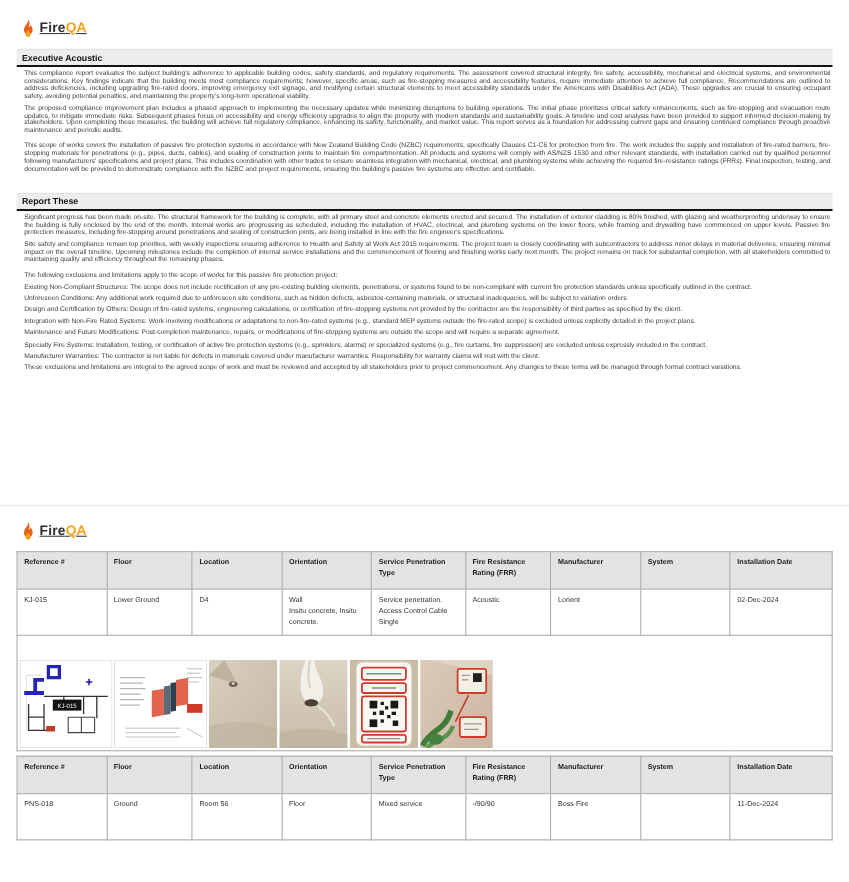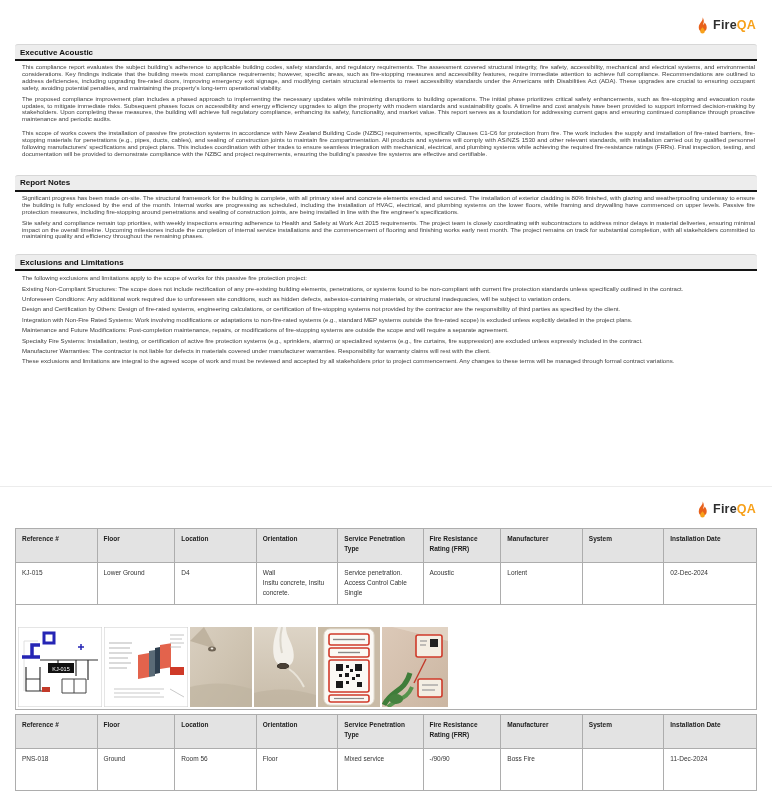--- a/index.html
+++ b/index.html
@@ -1,21 +1,21 @@
 <!DOCTYPE html>
 <html><head>
 <meta charset="utf-8">
 <style>
   * { margin:0; padding:0; box-sizing:border-box; }
   html,body { width:772px; height:802px; background:#ffffff; overflow:hidden;
               font-family:"Liberation Sans", sans-serif; color:#3d3d3d; }
   .page { width:772px; height:802px; position:relative; overflow:hidden; }
 
   
-  .logo-row { display:flex; justify-content:flex-end; align-items:center; padding:14px 16px 0 18px; height:36px; }
+  .logo-row { display:flex; align-items:center; padding:14px 16px 0 18px; height:36px;text-decoration:underline; }
   .logo-row.page2 { padding-top:12px; height:32px; }
   .logo { display:flex; align-items:center; gap:3px; }
   .logo svg { width:15px; height:19px; display:block; }
   .logo .word { font-size:12.5px; font-weight:bold; letter-spacing:.2px; }
   .logo .word .fire { color:#2e2e2e; }
   .logo .word .qa { color:#F7A11B; }
 
   
   .content { padding:0 15px; }
   .sec-head { margin-top:8px; background:#ededed; border-bottom:2px solid #141414;
@@ -64,27 +64,26 @@
     <div class="sec-head">Executive Acoustic</div>
     <div class="sec-body">
       <p>This compliance report evaluates the subject building's adherence to applicable building codes, safety standards, and regulatory requirements. The assessment covered structural integrity, fire safety, accessibility, mechanical and electrical systems, and environmental considerations. Key findings indicate that the building meets most compliance requirements; however, specific areas, such as fire-stopping measures and accessibility features, require immediate attention to achieve full compliance. Recommendations are outlined to address deficiencies, including upgrading fire-rated doors, improving emergency exit signage, and modifying certain structural elements to meet accessibility standards under the Americans with Disabilities Act (ADA). These upgrades are crucial to ensuring occupant safety, avoiding potential penalties, and maintaining the property's long-term operational viability.</p>
       <p>The proposed compliance improvement plan includes a phased approach to implementing the necessary updates while minimizing disruptions to building operations. The initial phase prioritizes critical safety enhancements, such as fire-stopping and evacuation route updates, to mitigate immediate risks. Subsequent phases focus on accessibility and energy efficiency upgrades to align the property with modern standards and sustainability goals. A timeline and cost analysis have been provided to support informed decision-making by stakeholders. Upon completing these measures, the building will achieve full regulatory compliance, enhancing its safety, functionality, and market value. This report serves as a foundation for addressing current gaps and ensuring continued compliance through proactive maintenance and periodic audits.</p>
     </div>
 
     <div class="sec-body">
       <p>This scope of works covers the installation of passive fire protection systems in accordance with New Zealand Building Code (NZBC) requirements, specifically Clauses C1-C6 for protection from fire. The work includes the supply and installation of fire-rated barriers, fire-stopping materials for penetrations (e.g., pipes, ducts, cables), and sealing of construction joints to maintain fire compartmentation. All products and systems will comply with AS/NZS 1530 and other relevant standards, with installation carried out by qualified personnel following manufacturers' specifications and project plans. This includes coordination with other trades to ensure seamless integration with mechanical, electrical, and plumbing systems while achieving the required fire-resistance ratings (FRRs). Final inspection, testing, and documentation will be provided to demonstrate compliance with the NZBC and project requirements, ensuring the building's passive fire systems are effective and certifiable.</p>
     </div>
 
-    <div class="sec-head mt18">Report Notes</div>
+    <div class="sec-head mt18">Report These</div>
     <div class="sec-body">
       <p>Significant progress has been made on-site. The structural framework for the building is complete, with all primary steel and concrete elements erected and secured. The installation of exterior cladding is 80% finished, with glazing and weatherproofing underway to ensure the building is fully enclosed by the end of the month. Internal works are progressing as scheduled, including the installation of HVAC, electrical, and plumbing systems on the lower floors, while framing and drywalling have commenced on upper levels. Passive fire protection measures, including fire-stopping around penetrations and sealing of construction joints, are being installed in line with the fire engineer's specifications.</p>
       <p>Site safety and compliance remain top priorities, with weekly inspections ensuring adherence to Health and Safety at Work Act 2015 requirements. The project team is closely coordinating with subcontractors to address minor delays in material deliveries, ensuring minimal impact on the overall timeline. Upcoming milestones include the completion of internal service installations and the commencement of flooring and finishing works early next month. The project remains on track for substantial completion, with all stakeholders committed to maintaining quality and efficiency throughout the remaining phases.</p>
     </div>
 
-    <div class="sec-head mt22">Exclusions and Limitations</div>
     <div class="sec-body excl">
       <p>The following exclusions and limitations apply to the scope of works for this passive fire protection project:</p>
       <p>Existing Non-Compliant Structures: The scope does not include rectification of any pre-existing building elements, penetrations, or systems found to be non-compliant with current fire protection standards unless specifically outlined in the contract.</p>
       <p>Unforeseen Conditions: Any additional work required due to unforeseen site conditions, such as hidden defects, asbestos-containing materials, or structural inadequacies, will be subject to variation orders.</p>
       <p>Design and Certification by Others: Design of fire-rated systems, engineering calculations, or certification of fire-stopping systems not provided by the contractor are the responsibility of third parties as specified by the client.</p>
       <p>Integration with Non-Fire Rated Systems: Work involving modifications or adaptations to non-fire-rated systems (e.g., standard MEP systems outside the fire-rated scope) is excluded unless explicitly detailed in the project plans.</p>
       <p>Maintenance and Future Modifications: Post-completion maintenance, repairs, or modifications of fire-stopping systems are outside the scope and will require a separate agreement.</p>
       <p>Specialty Fire Systems: Installation, testing, or certification of active fire protection systems (e.g., sprinklers, alarms) or specialized systems (e.g., fire curtains, fire suppression) are excluded unless expressly included in the contract.</p>
       <p>Manufacturer Warranties: The contractor is not liable for defects in materials covered under manufacturer warranties. Responsibility for warranty claims will rest with the client.</p>
       <p>These exclusions and limitations are integral to the agreed scope of work and must be reviewed and accepted by all stakeholders prior to project commencement. Any changes to these terms will be managed through formal contract variations.</p>

